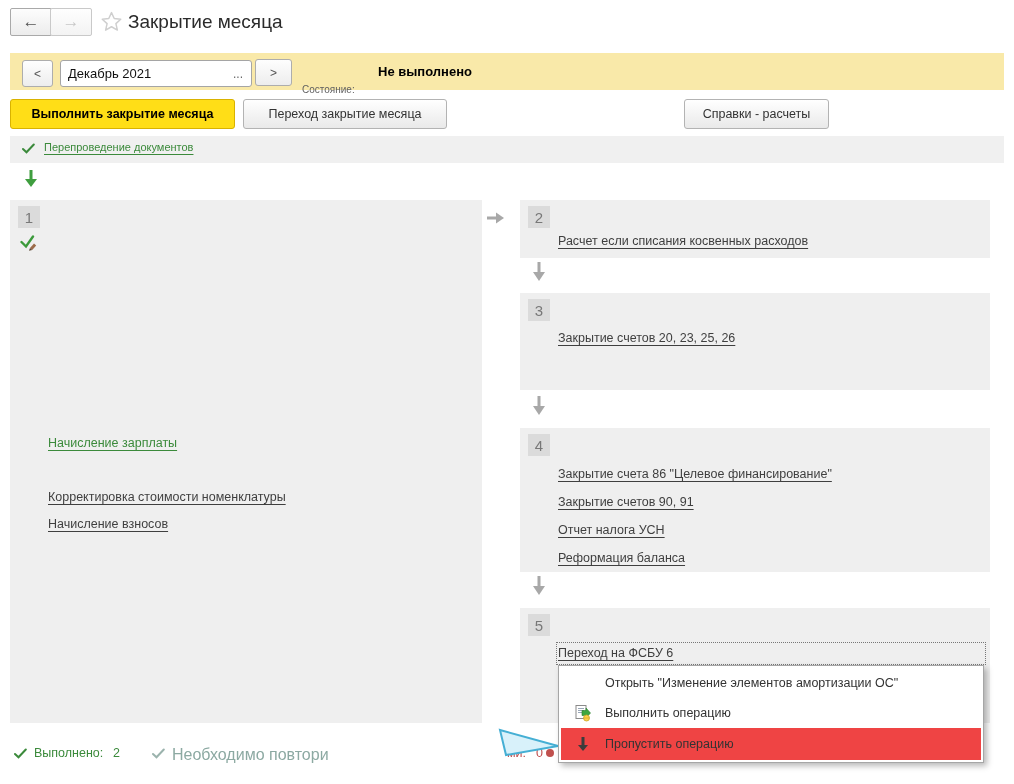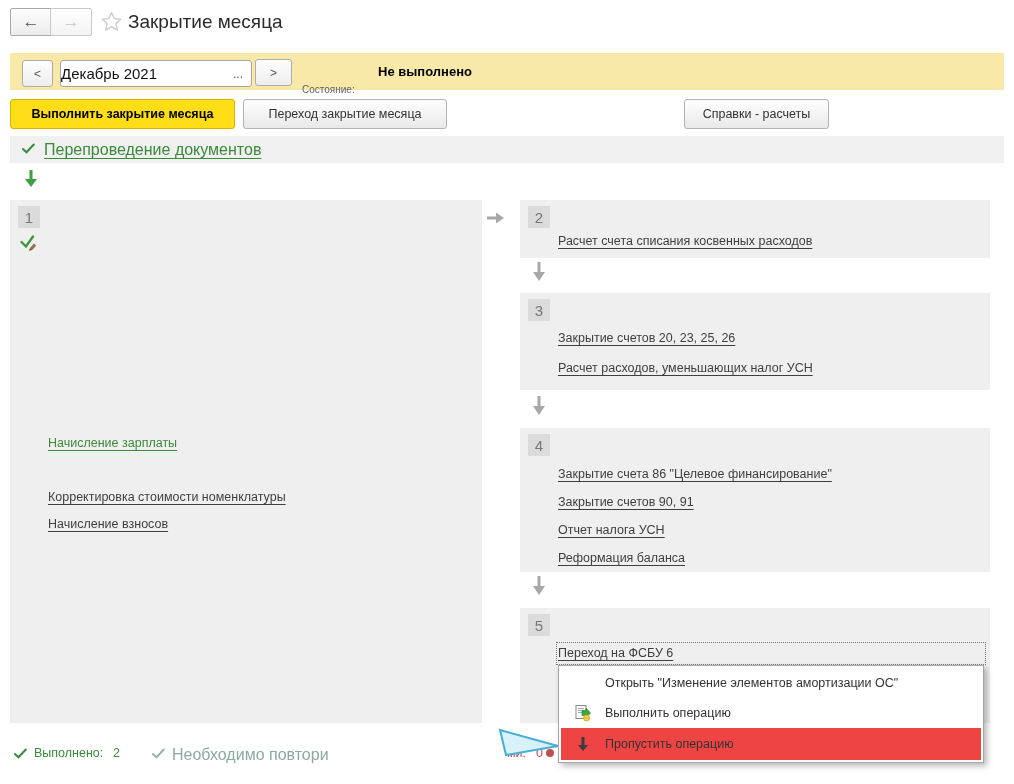--- a/index.html
+++ b/index.html
@@ -13,35 +13,35 @@
           font-size:17px;font-weight:bold;}
   .navbtn.disabled{border-color:#c9c9c9;color:#c7c7c7;background:linear-gradient(#fefefe,#f3f3f3);}
   .navbtn.enabled{color:#555;}
   .page-title{font-size:19px;color:#2b2b2b;}
 
   
   .yellowbar{left:10px;top:53px;width:994px;height:37px;background:#F9E9A9;}
   .smallbtn{height:25px;border:1px solid #adadad;border-radius:3px;background:linear-gradient(#fefefe,#ededed);
             display:flex;align-items:center;justify-content:center;font-size:12px;color:#555;cursor:pointer;}
   .field{height:25px;border:1px solid #a5a5a5;border-radius:3px;background:#fff;display:flex;align-items:center;}
-  .field-text{flex:1;font-size:15px;color:#111;}
+  .field-text{flex:1;padding-left:7px;font-size:13px;color:#111;}
   .field-dots{width:26px;text-align:center;font-size:12px;color:#666;cursor:pointer;}
   .state-label{font-size:10px;color:#5f5f5f;margin-top:20px;}
   .state-value{font-size:13px;font-weight:bold;color:#000;}
 
   
   .tbtn{height:28px;border:1px solid #b3b3b3;border-radius:3px;background:linear-gradient(#ffffff,#e9e9e9);
         font-size:12.5px;color:#333;display:flex;align-items:center;justify-content:center;cursor:pointer;
         font-family:"Liberation Sans", sans-serif;}
   .tbtn.primary{background:#FFDE17;border:1px solid #D9B200;font-weight:bold;color:#000;}
 
   
   .strip{left:10px;top:136px;width:994px;height:27px;background:#F0F0F0;}
 
-  .greenlink{font-size:16px;color:#3B8A3B;text-decoration:underline;text-underline-offset:3px;cursor:pointer;}
+  .greenlink{font-size:11px;color:#3B8A3B;text-decoration:underline;text-underline-offset:3px;cursor:pointer;}
 
   
   .panel{background:#EFEFEF;}
   .badge{width:22px;height:22px;background:#DBDBDB;color:#787878;font-size:15px;
          display:flex;align-items:center;justify-content:center;}
   .oplink{font-size:12.5px;color:#3F3F3F;text-decoration:underline;text-underline-offset:3px;cursor:pointer;white-space:nowrap;}
   .oplink.done{color:#3B8A3B;}
   .focusrect{border:1px dotted #777;}
 
   
@@ -116,32 +116,31 @@
     <div class="abs oplink" style="left:38px;top:317px;">Начисление взносов</div>
   </div>
 
   <svg class="abs" style="left:487px;top:211px;" width="18" height="14" viewBox="0 0 18 14">
     <rect x="0" y="5.5" width="10" height="3" fill="#A8A8A8"></rect>
     <polygon points="9,1.5 9,12.5 17,7" fill="#A8A8A8"></polygon>
   </svg>
 
   <div class="abs panel" style="left:520px;top:200px;width:470px;height:58px;">
     <div class="abs badge" style="left:8px;top:6px;">2</div>
-    <div class="abs oplink" style="left:38px;top:34px;">Расчет счета списания косвенных расходов</div>
+    <div class="abs oplink" style="left:38px;top:34px;">Расчет если списания косвенных расходов</div>
   </div>
 
   <svg class="abs" style="left:532px;top:262px;" width="14" height="20" viewBox="0 0 14 20">
     <rect x="5.5" y="0" width="3" height="11" fill="#A8A8A8"></rect>
     <polygon points="1,10 13,10 7,19" fill="#A8A8A8"></polygon>
   </svg>
 
   <div class="abs panel" style="left:520px;top:293px;width:470px;height:97px;">
     <div class="abs badge" style="left:8px;top:6px;">3</div>
     <div class="abs oplink" style="left:38px;top:38px;">Закрытие счетов 20, 23, 25, 26</div>
-    <div class="abs oplink" style="left:38px;top:68px;">Расчет расходов, уменьшающих налог УСН</div>
   </div>
 
   <svg class="abs" style="left:532px;top:396px;" width="14" height="20" viewBox="0 0 14 20">
     <rect x="5.5" y="0" width="3" height="11" fill="#A8A8A8"></rect>
     <polygon points="1,10 13,10 7,19" fill="#A8A8A8"></polygon>
   </svg>
 
   <div class="abs panel" style="left:520px;top:428px;width:470px;height:144px;">
     <div class="abs badge" style="left:8px;top:6px;">4</div>
     <div class="abs oplink" style="left:38px;top:39px;">Закрытие счета 86 "Целевое финансирование"</div>

